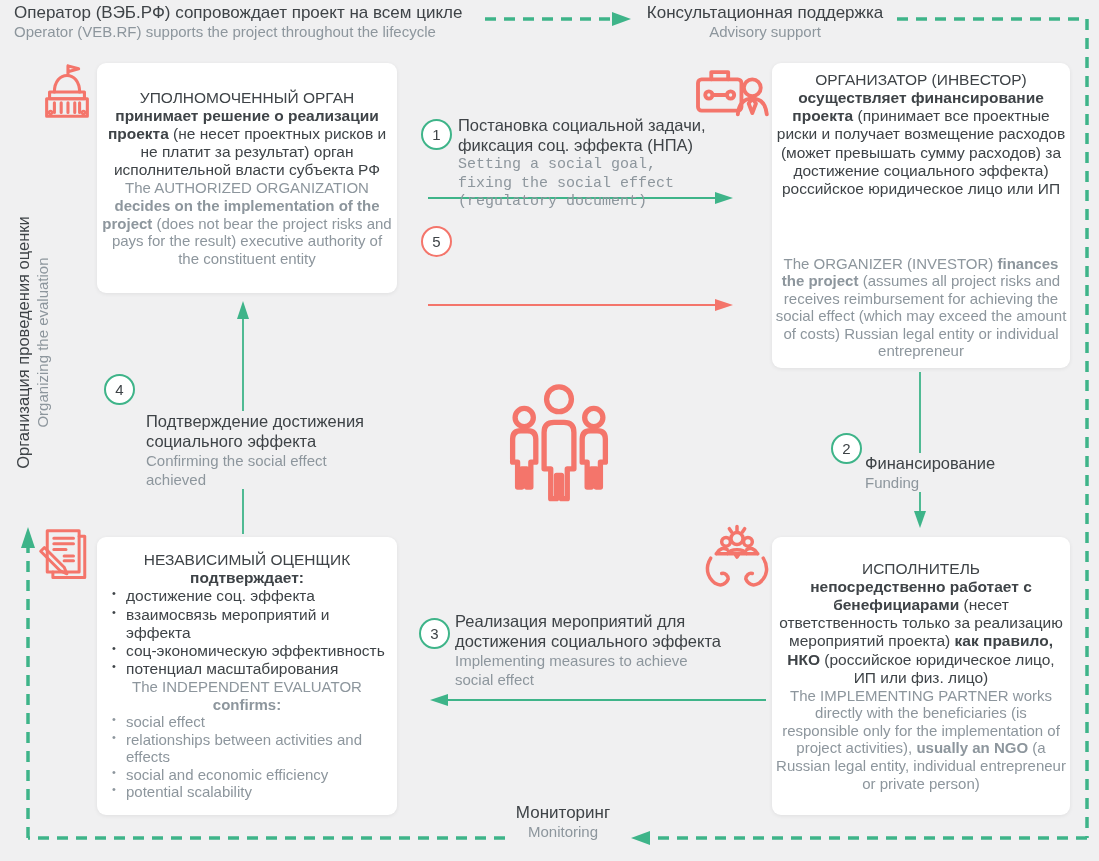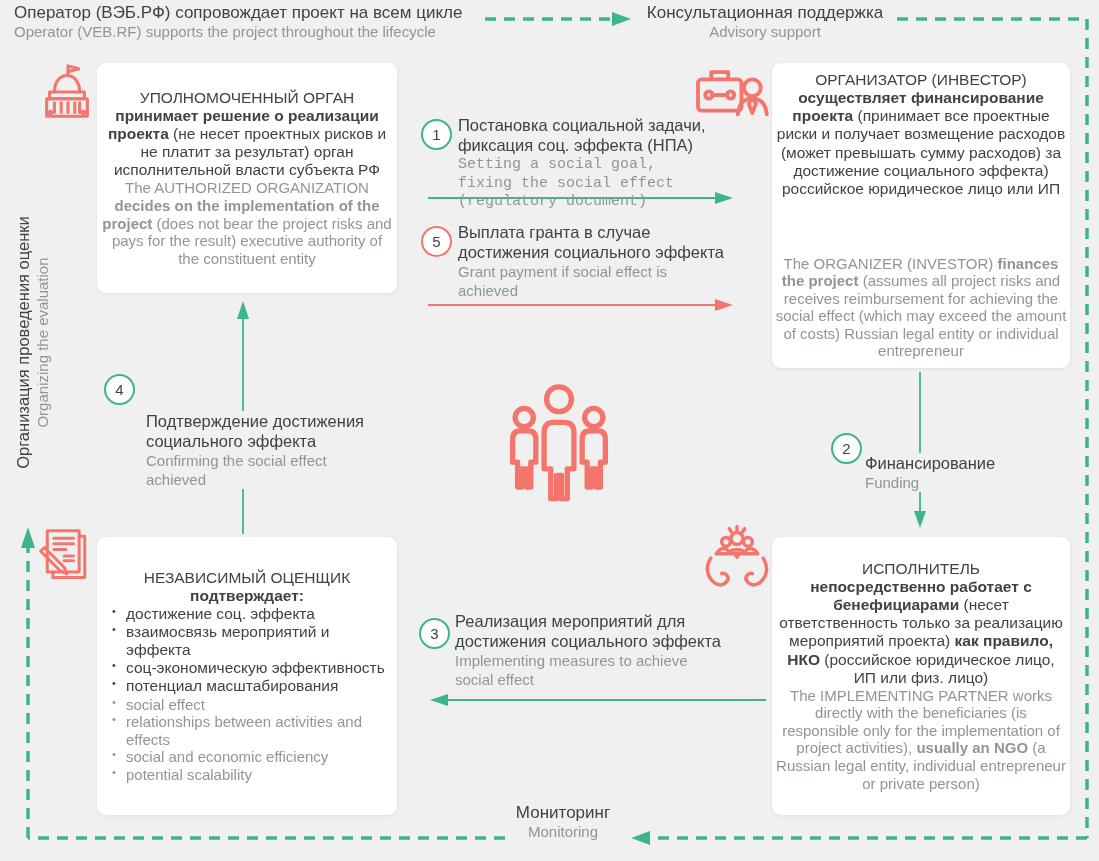--- a/index.html
+++ b/index.html
@@ -140,20 +140,24 @@
     <p class="ru">
         <span class="blk">НЕЗАВИСИМЫЙ ОЦЕНЩИК</span>
         <b class="blk">подтверждает:</b>
       </p>
     <ul class="bullets ru" style="font-size:15.5px;line-height:1.17;">
       <li>достижение соц. эффекта</li>
       <li>взаимосвязь мероприятий и эффекта</li>
       <li>соц-экономическую эффективность</li>
       <li>потенциал масштабирования</li>
     </ul>
+    <p class="en">
+        <span class="blk">The INDEPENDENT EVALUATOR</span>
+        <b class="blk">confirms:</b>
+      </p>
     <ul class="bullets en" style="font-size:15px;line-height:1.17;">
       <li>social effect</li>
       <li>relationships between activities and effects</li>
       <li>social and economic efficiency</li>
       <li>potential scalability</li>
     </ul>
   </div>
 
   <div class="card" style="left:772px;top:537px;width:298px;min-height:278px;justify-content:center;">
     <p class="ru"><span class="blk">ИСПОЛНИТЕЛЬ</span><b>непосредственно работает с бенефициарами</b><span> (несет ответственность только за реализацию мероприятий проекта) </span><b>как правило, НКО</b><span> (российское юридическое лицо, ИП или физ. лицо)</span></p>
@@ -220,24 +224,20 @@
       <span>3</span>
     </div>
   <div class="numcircle" style="left:104px;top:374px;">
       <span>4</span>
     </div>
 
   <div class="step-text" style="left:458px;top:115px;width:292px;">
     <p class="ru">Постановка социальной задачи, фиксация соц. эффекта (НПА)</p>
     <p class="en" style="width:260px;font-family:Liberation Mono, monospace;">Setting a social goal, fixing the social effect (regulatory document)</p>
   </div>
-  <div class="step-text" style="left:458px;top:222px;width:300px;">
-    <p class="ru" style="width:270px;">Выплата гранта в случае достижения социального эффекта</p>
-    <p class="en" style="width:210px;">Grant payment if social effect is achieved</p>
-  </div>
   <div class="step-text mask-bg" style="left:865px;top:412px;width:160px;">
     <p class="ru">Финансирование</p>
     <p class="en">Funding</p>
   </div>
   <div class="step-text" style="left:455px;top:611px;width:300px;">
     <p class="ru">Реализация мероприятий для достижения социального эффекта</p>
     <p class="en" style="width:250px;">Implementing measures to achieve social effect</p>
   </div>
   <div class="step-text mask-bg" style="left:146px;top:370px;width:245px;">
     <p class="ru">Подтверждение достижения социального эффекта</p>

